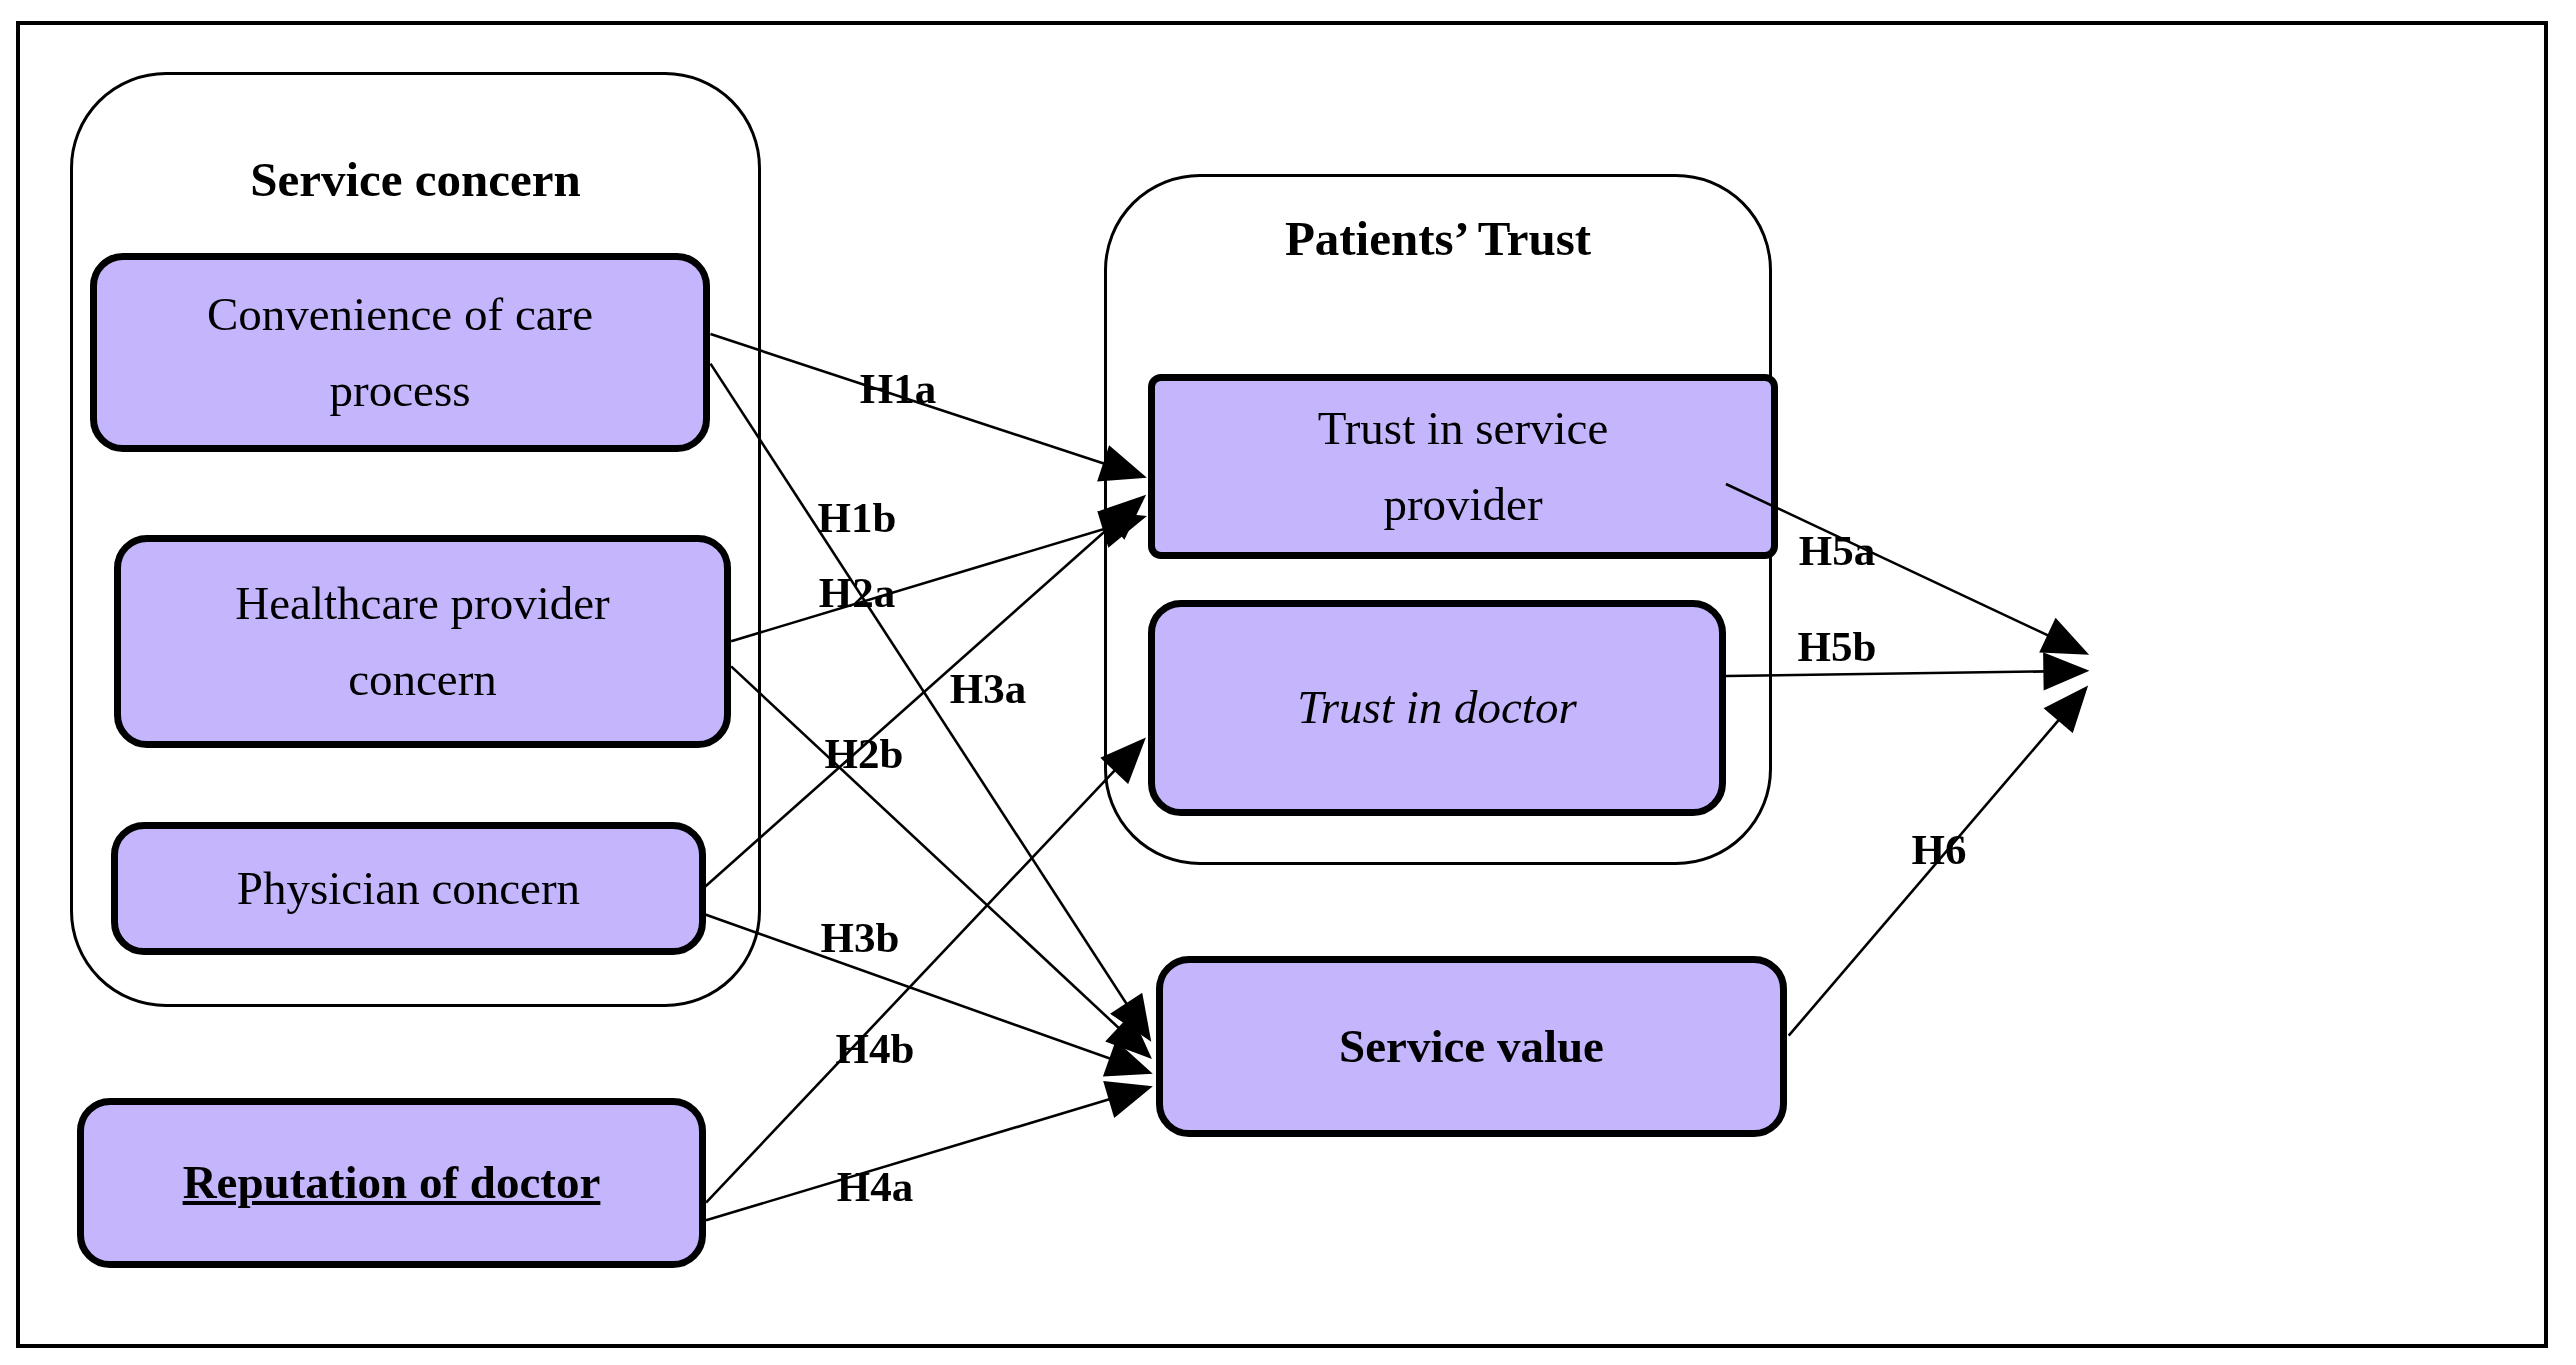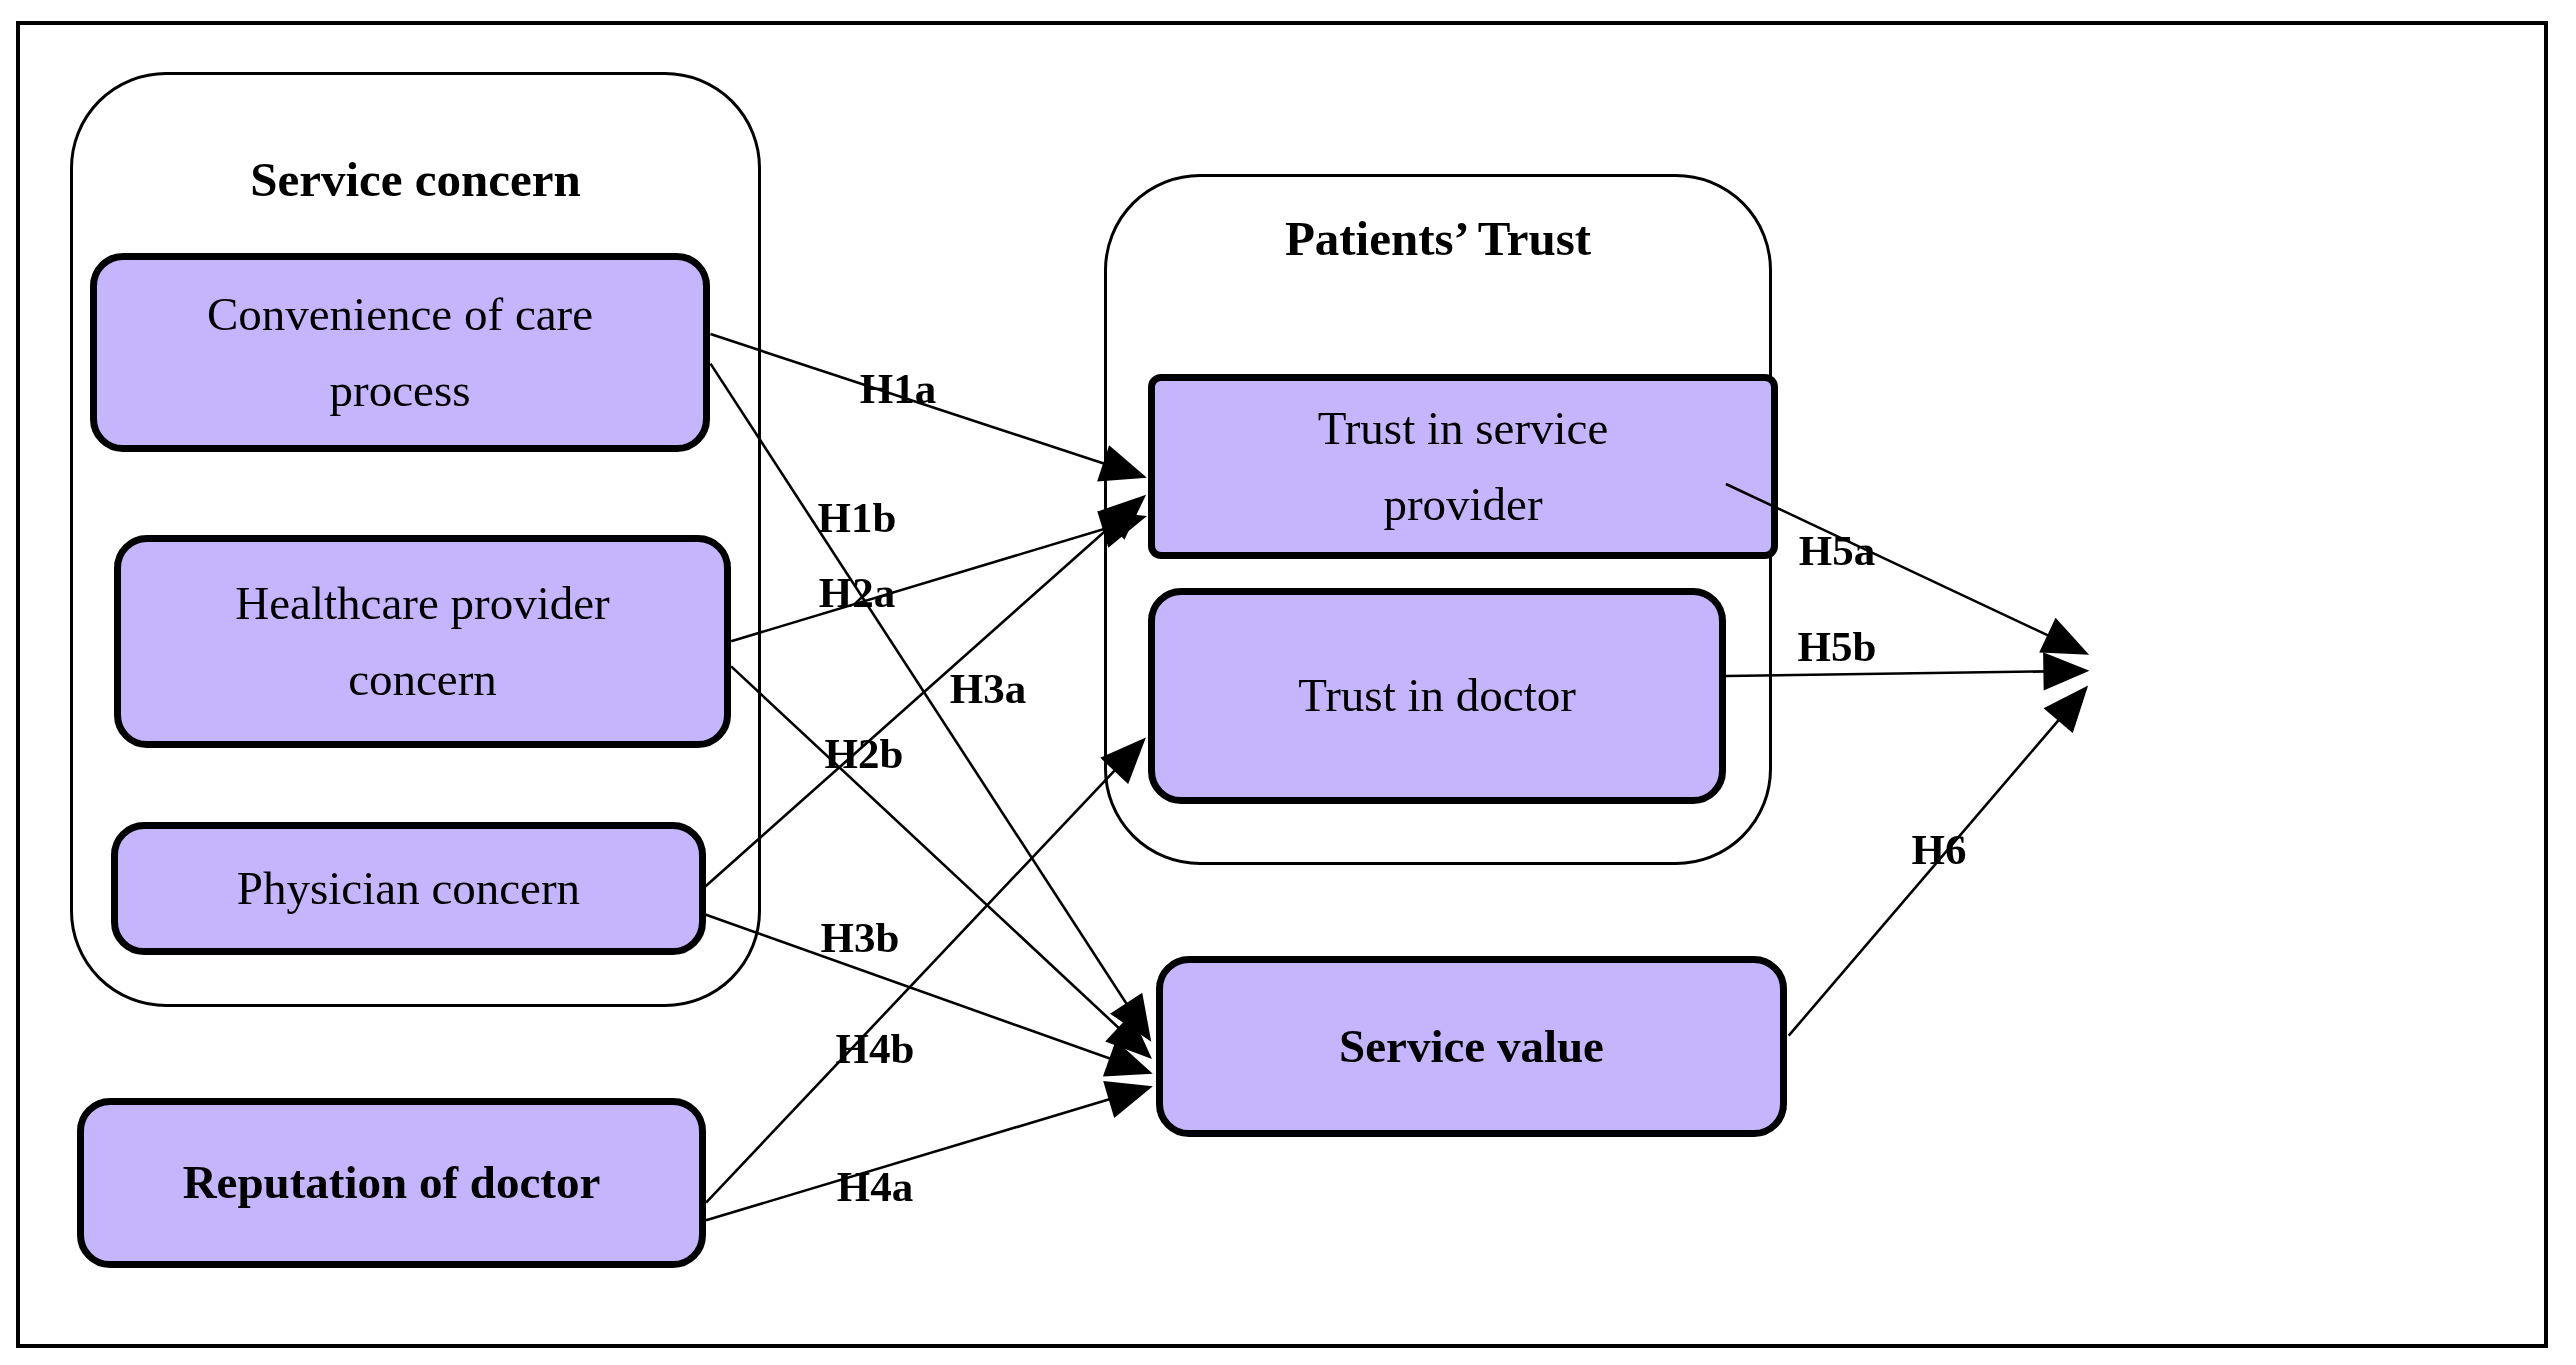--- a/index.html
+++ b/index.html
@@ -45,29 +45,29 @@
   <div class="group-title" style="left:70px;top:151px;width:691px;">Service concern</div>
 
   <div class="node" style="left:90px;top:253px;width:620px;height:199px;">Convenience of care
 process</div>
 
   <div class="node" style="left:114px;top:535px;width:617px;height:213px;">Healthcare provider
 concern</div>
 
   <div class="node" style="left:111px;top:822px;width:595px;height:133px;">Physician concern</div>
 
-  <div class="node bold" style="left:77px;top:1098px;width:629px;height:170px;">Reputation of doctor</div>
+  <div class="node bold" style="left:77px;top:1098px;width:629px;height:170px;text-decoration:underline;">Reputation of doctor</div>
 
   <div class="group" style="left:1104px;top:174px;width:668px;height:691px;"></div>
   <div class="group-title" style="left:1104px;top:210px;width:668px;">Patients’ Trust</div>
 
   <div class="node" style="left:1148px;top:374px;width:630px;height:185px;border-radius:13px;">Trust in service
 provider</div>
 
-  <div class="node" style="left:1148px;top:588px;width:578px;height:216px;">Trust in doctor</div>
+  <div class="node" style="left:1148px;top:600px;width:578px;height:216px;font-style:italic;">Trust in doctor</div>
 
   <div class="node bold" style="left:1156px;top:956px;width:631px;height:181px;">Service value</div>
 
 
   <svg class="edges" width="2576" height="1366" viewBox="0 0 3488 1849">
     <defs>
       <marker id="arrow" viewBox="0 0 12 10" refX="11" refY="5" markerWidth="64" markerHeight="52" markerUnits="userSpaceOnUse" orient="auto">
         <path d="M0,0 L12,5 L0,10 Z" fill="#000"></path>
       </marker>
     </defs>

